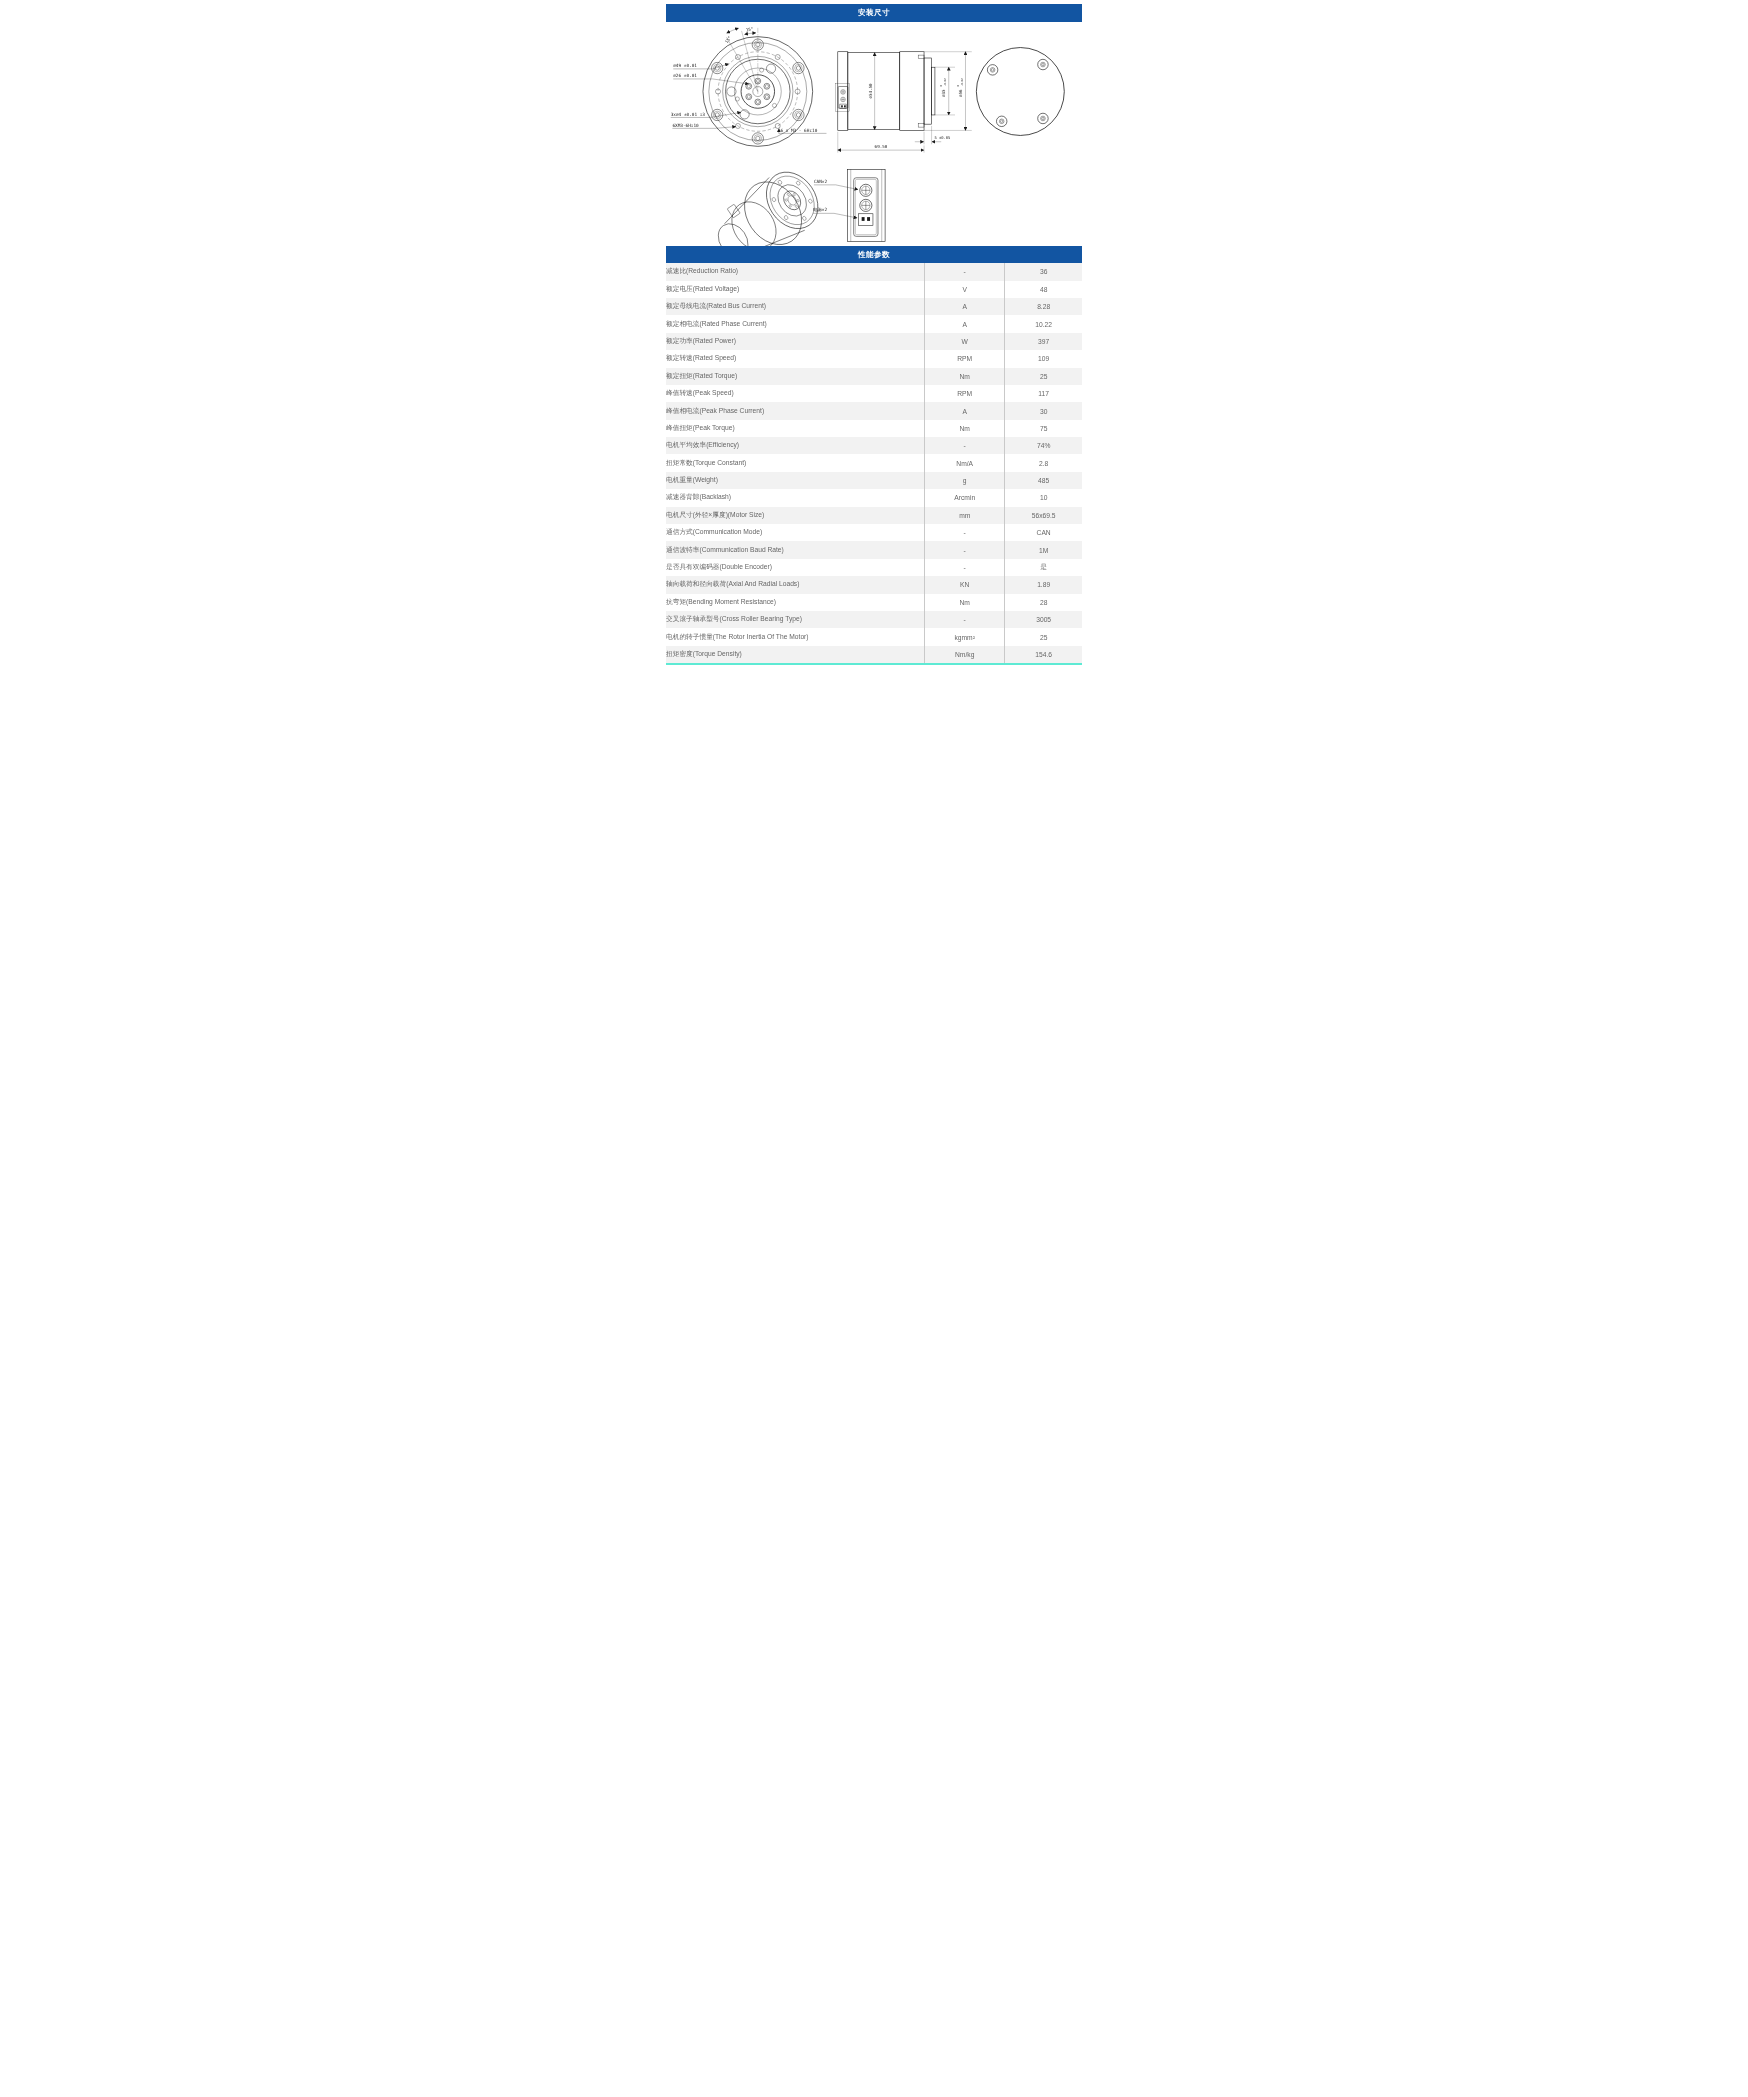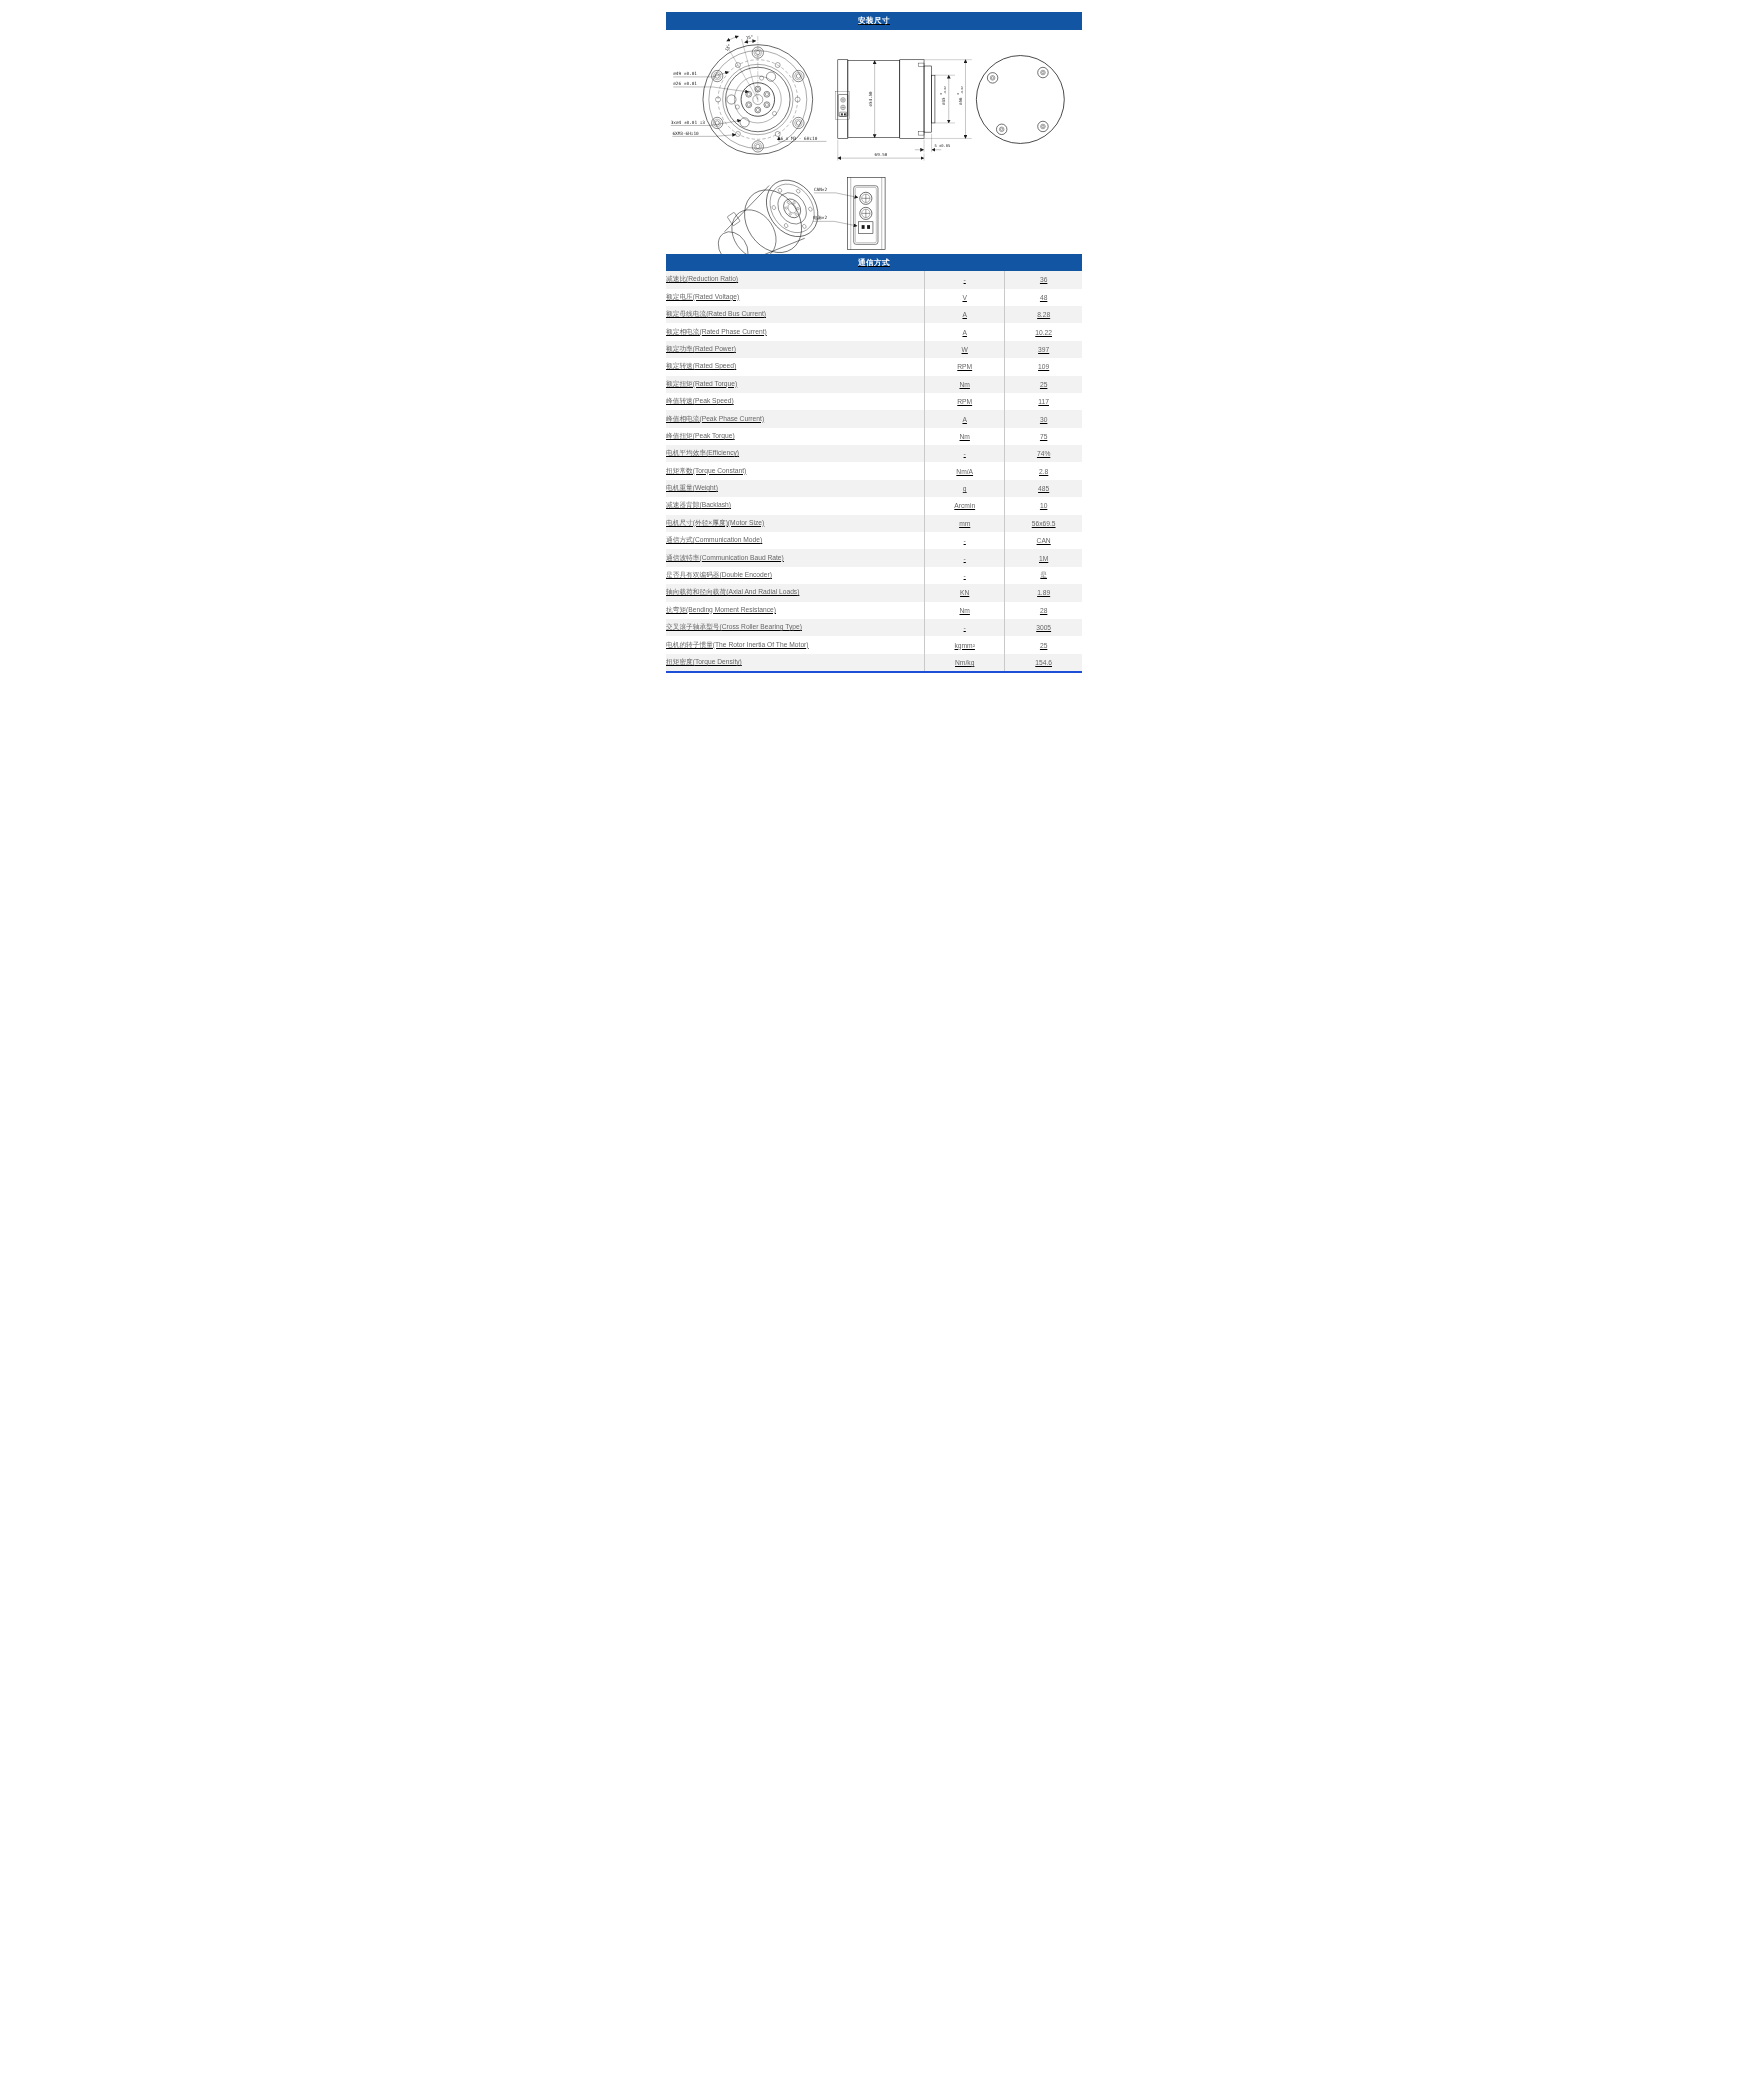--- a/index.html
+++ b/index.html
@@ -1,18 +1,18 @@
 <!DOCTYPE html>
 <html style="font-size:6.7px"><head>
 <meta charset="utf-8">
 <style>
   html,body{margin:0;padding:0;background:#ffffff;}
   .page{
-    position:relative;width:416px;height:661px;margin:12px auto;background:#1d4ed8;
-    font-family:"Liberation Sans","DejaVu Sans",sans-serif;overflow:hidden;text-decoration:underline;
+    position:relative;width:416px;height:661px;margin:4px auto;background:#5eead4;
+    font-family:"Liberation Sans","DejaVu Sans",sans-serif;overflow:hidden;
   }
   .banner{
     height:17.6px;background:#1255A2;display:flex;align-items:center;justify-content:center;
   }
   .banner .banner-title{
     color:#ffffff;font-size:7.6px;font-weight:700;margin:0;letter-spacing:0.4px;line-height:1;
   }
   .drawings{position:relative;width:416px;height:224px;background:#fff;}
   .drawings svg{position:absolute;left:0;top:0;}
   svg .ln{stroke:#1a1a1a;fill:none;}
@@ -247,21 +247,21 @@
         <line x1="404" y1="389" x2="457" y2="400" class="ln" stroke-width="0.7" marker-end="url(#arw)"></line>
 
         <text x="350" y="452" font-size="10.5">电源×2</text>
         <line x1="350" y1="457" x2="400" y2="457" class="ln" stroke-width="0.7"></line>
         <line x1="400" y1="457" x2="455" y2="468" class="ln" stroke-width="0.7" marker-end="url(#arw)"></line>
       </g>
     </svg>
   </section>
 
   <header class="banner">
-    <h1 class="banner-title">通信方式</h1>
+    <h1 class="banner-title">性能参数</h1>
   </header>
 
   <table class="spec">
     <colgroup>
         <col style="width:258px">
         <col style="width:80px">
         <col style="width:77px">
       </colgroup>
     <tbody>
       <tr>

